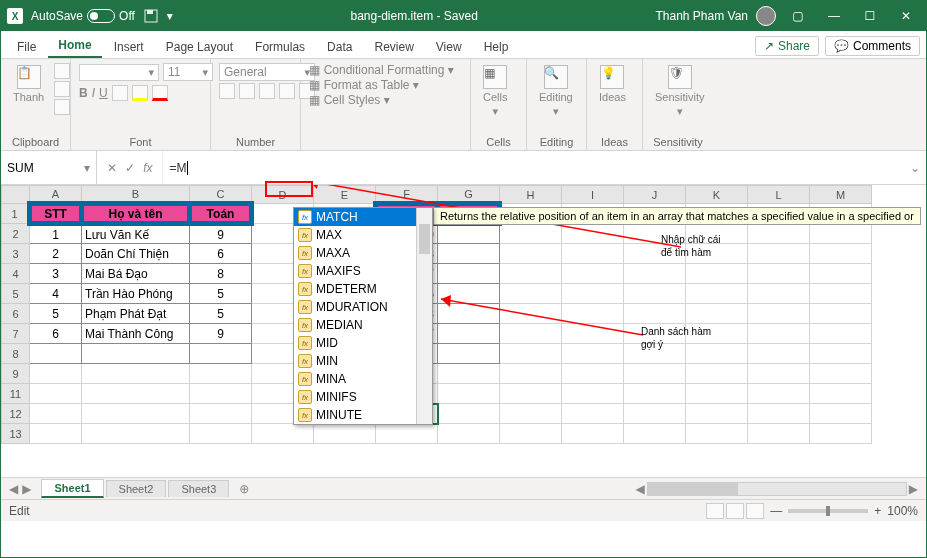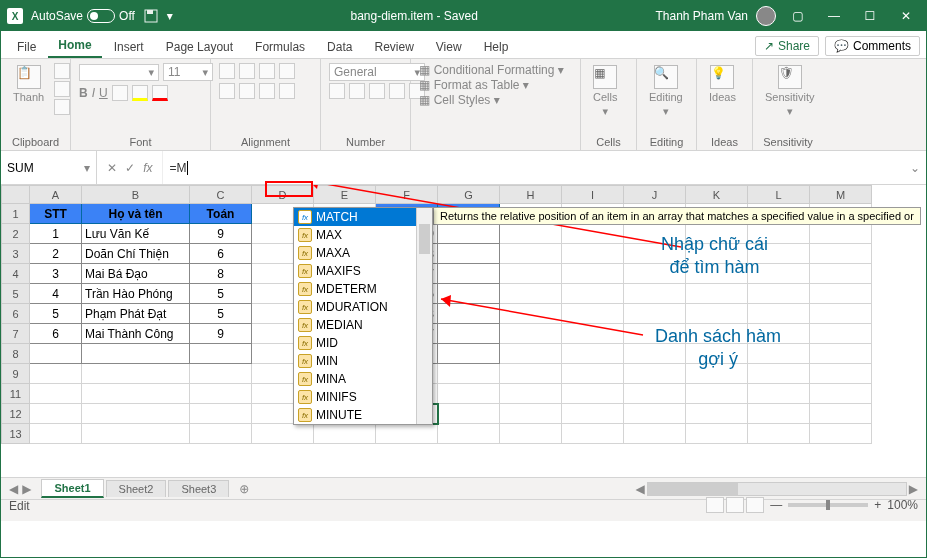--- a/index.html
+++ b/index.html
@@ -33,43 +33,43 @@
 .sq{width:16px;height:16px;border:1px solid #ccc;background:#fafafa;display:inline-block}
 .namebox-row{height:34px;display:flex;align-items:center;border-bottom:1px solid #d4d4d4;background:#fff}
 .namebox{width:96px;border-right:1px solid #d4d4d4;padding:2px 6px;display:flex;align-items:center;justify-content:space-between;height:100%}
 .fx-btns{display:flex;align-items:center;gap:8px;padding:0 10px;color:#888}
 .fx-input{flex:1;padding:2px 6px;color:#333;display:flex;align-items:center;height:100%;border-left:1px solid #eee}
 .grid-area{position:relative;background:#fff;height:292px;overflow:hidden}
 table{border-collapse:collapse;table-layout:fixed}
 .colhdr th{background:#e6e6e6;border:1px solid #ccc;font-weight:normal;font-size:11px;color:#555;height:18px}
 .rowhdr{background:#e6e6e6;border:1px solid #ccc;text-align:center;font-size:11px;color:#555;width:28px}
 td{border:1px solid #d4d4d4;height:20px;padding:0 3px;font-size:12px;overflow:hidden;white-space:nowrap}
-.hdr-cell{background:#3b82f6;text-align:center;font-weight:bold;border:1px solid #0369a1}
+.hdr-cell{background:#ec4899;text-align:center;font-weight:bold;border:5px solid #0369a1}
 .data-cell{border:1px solid #888}
 .center{text-align:center}
 .right{text-align:right}
 .active-cell{border:2px solid #217346!important}
 .fn-popup{position:absolute;left:292px;top:22px;width:140px;background:#fff;border:1px solid #999;box-shadow:2px 2px 4px rgba(0,0,0,.3);z-index:10}
 .fn-item{padding:2px 4px;display:flex;align-items:center;gap:4px;cursor:pointer;font-size:12px}
 .fn-item.sel{background:#0078d4;color:#fff}
 .fn-ic{width:14px;height:14px;background:#fce4a8;border:1px solid #c9a227;border-radius:2px;font-size:8px;display:flex;align-items:center;justify-content:center;color:#8a6d00;font-style:italic}
 .fn-item.sel .fn-ic{background:#fff;color:#0078d4}
 .fn-scroll{position:absolute;right:0;top:0;width:16px;height:100%;background:#f0f0f0;border-left:1px solid #ccc}
 .fn-tip{position:absolute;left:432px;top:22px;background:#ffffe1;border:1px solid #999;padding:2px 6px;font-size:11px;white-space:nowrap;z-index:9}
-.annot{position:absolute;color:#0369a1;font-size:18px;z-index:5;text-align:center;line-height:1.3}
+.annot{position:absolute;color:#000000;font-size:10px;z-index:5;text-align:left;line-height:1.3}
 .arrow{position:absolute;z-index:4}
 .sheet-tabs{height:22px;background:#f3f2f1;display:flex;align-items:center;border-top:1px solid #d4d4d4;padding:0 8px;gap:2px}
 .sheet-nav{display:flex;gap:4px;color:#888;margin-right:8px}
 .sheet-tab{padding:2px 12px;background:#fff;border:1px solid #ccc;border-bottom:none;cursor:pointer;font-size:11px}
 .sheet-tab.active{border-bottom:2px solid #217346;font-weight:bold;color:#217346}
 .sheet-tab.inactive{background:#e6e6e6;color:#666}
 .hscroll{margin-left:auto;display:flex;align-items:center;gap:2px}
 .hscroll .track{width:260px;height:14px;background:#e6e6e6;border:1px solid #ccc;position:relative}
 .hscroll .thumb{position:absolute;left:0;width:90px;height:100%;background:#cdcdcd}
-.statusbar{height:22px;background:#f3f2f1;display:flex;align-items:flex-end;padding:8px 8px;border-top:1px solid #d4d4d4;color:#555;font-size:11px;justify-content:space-between}
+.statusbar{height:22px;background:#f3f2f1;display:flex;align-items:center;padding:8px 8px;border-top:1px solid #d4d4d4;color:#555;font-size:11px;justify-content:space-between}
 .zoom{display:flex;align-items:center;gap:6px}
 .zoom .track{width:80px;height:4px;background:#ccc;position:relative}
 .zoom .h{position:absolute;left:38px;top:-3px;width:4px;height:10px;background:#888}
 .viewbtns{display:flex;gap:2px}
 .viewbtns span{width:18px;height:16px;border:1px solid #ccc;background:#fafafa}
 .red-border{position:absolute;border:2px solid red;pointer-events:none;z-index:20}
 </style>
 </head>
 <body>
 
@@ -138,37 +138,20 @@
       <div class="ctl-row">
           <span class="mini"><b>B</b></span>
           <span class="mini"><i>I</i></span>
           <span class="mini"><u>U</u></span> 
           <span class="sq"></span> 
           <span class="sq" style="border-bottom:3px solid #ff0"></span> 
           <span class="sq" style="border-bottom:3px solid red"></span>
         </div>
     </div>
     <div class="group-label">Font</div>
-  </div>
-  <div class="group" style="width:110px">
-    <div class="group-body" style="flex-direction:column;gap:2px">
-      <div class="ctl-row">
-          <span class="sq"></span>
-          <span class="sq"></span>
-          <span class="sq"></span> 
-          <span class="sq"></span>
-        </div>
-      <div class="ctl-row">
-          <span class="sq"></span>
-          <span class="sq"></span>
-          <span class="sq"></span> 
-          <span class="sq"></span>
-        </div>
-    </div>
-    <div class="group-label">Alignment</div>
   </div>
   <div class="group" style="width:90px">
     <div class="group-body" style="flex-direction:column;gap:2px">
       <div class="dd" style="width:96px"><span>General</span>▾</div>
       <div class="ctl-row">
           <span class="sq"></span>
           <span class="sq"></span>
           <span class="sq"></span>
           <span class="sq"></span>
           <span class="sq"></span>
@@ -517,21 +500,21 @@
   <svg class="arrow" style="left:300px;top:-8px" width="390" height="80">
       <line x1="380" y1="70" x2="8" y2="4" stroke="red" stroke-width="1.5"></line>
       <polygon points="8,4 18,2 16,12" fill="red"></polygon>
     </svg>
   <svg class="arrow" style="left:432px;top:110px" width="220" height="50">
       <line x1="210" y1="40" x2="8" y2="4" stroke="red" stroke-width="1.5"></line>
       <polygon points="8,4 18,0 17,12" fill="red"></polygon>
     </svg>
 
   <div class="annot" style="left:660px;top:48px" id="annot1">Nhập chữ cái<br>để tìm hàm</div>
-  <div class="annot" style="left:654px;top:140px" id="annot2">Danh sách hàm<br>gợi ý</div>
+  <div class="annot" style="left:640px;top:140px" id="annot2">Danh sách hàm<br>gợi ý</div>
 </div>
 
 <div class="sheet-tabs">
   <div class="sheet-nav">
       <span>◀</span>
       <span>▶</span>
     </div>
   <div class="sheet-tab active">Sheet1</div>
   <div class="sheet-tab inactive">Sheet2</div>
   <div class="sheet-tab inactive">Sheet3</div>

